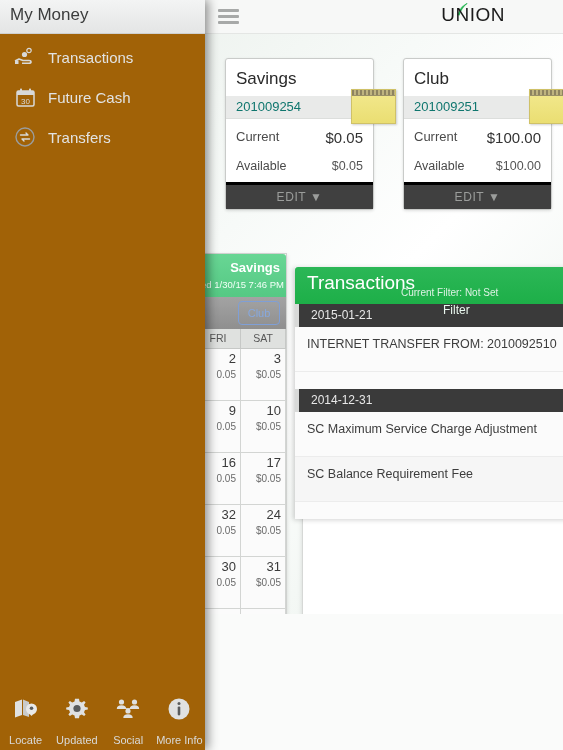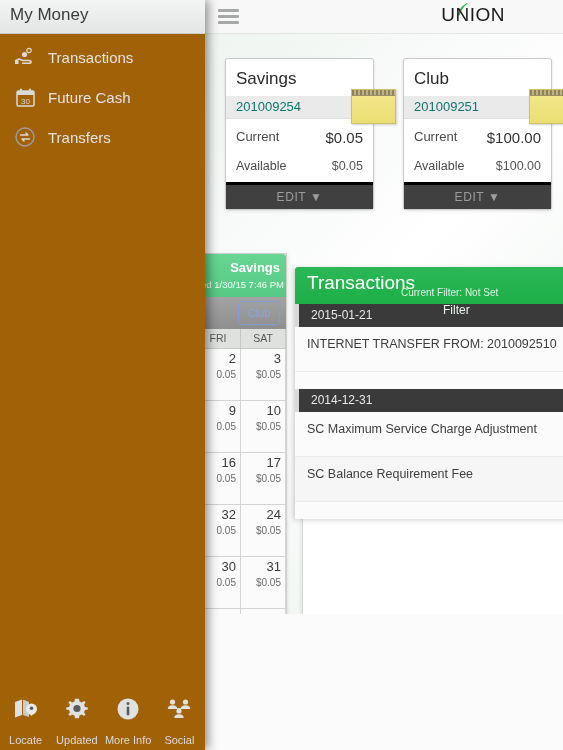--- a/index.html
+++ b/index.html
@@ -657,41 +657,41 @@
           <svg width="24" height="24" viewBox="0 0 24 24">
             <path d="M12 1.8 L14 1.8 L14.5 4.6 L16.8 5.6 L19.1 4 L20.6 5.4 L19 7.8 L20 10 L22.8 10.5 L22.8 12.5 L20 13 L19 15.3 L20.6 17.6 L19.1 19 L16.8 17.4 L14.5 18.4 L14 21.2 L12 21.2 L10 21.2 L9.5 18.4 L7.2 17.4 L4.9 19 L3.4 17.6 L5 15.3 L4 13 L1.2 12.5 L1.2 10.5 L4 10 L5 7.8 L3.4 5.4 L4.9 4 L7.2 5.6 L9.5 4.6 L10 1.8 Z" fill="#e0e1e1"></path>
             <circle cx="12" cy="11.5" r="3.6" fill="#595b5c"></circle>
           </svg>
         </div>
         <div class="tabbar-label">Updated</div>
       </div>
 
       <div class="tabbar-item">
         <div class="tabbar-icon">
-          <svg width="24" height="24" viewBox="0 0 24 24">
-            <circle cx="12" cy="12" r="10.5" fill="#e0e1e1"></circle>
-            <circle cx="12" cy="6.4" r="1.5" fill="#595b5c"></circle>
-            <rect x="10.7" y="9.4" width="2.6" height="9" rx="1.1" fill="#595b5c"></rect>
-          </svg>
-        </div>
-        <div class="tabbar-label">More Info</div>
-      </div>
-
-      <div class="tabbar-item">
-        <div class="tabbar-icon">
           <svg width="26" height="22" viewBox="0 0 26 22">
             <circle cx="6.5" cy="4" r="2.6" fill="#e0e1e1"></circle>
             <path d="M1.8 11 Q1.8 7.3 6.5 7.3 Q11.2 7.3 11.2 11 Z" fill="#e0e1e1"></path>
             <circle cx="19.5" cy="4" r="2.6" fill="#e0e1e1"></circle>
             <path d="M14.8 11 Q14.8 7.3 19.5 7.3 Q24.2 7.3 24.2 11 Z" fill="#e0e1e1"></path>
             <circle cx="13" cy="13" r="2.6" fill="#e0e1e1"></circle>
             <path d="M8.3 20 Q8.3 16.3 13 16.3 Q17.7 16.3 17.7 20 Z" fill="#e0e1e1"></path>
             <path d="M11 10.8 L15 10.8" stroke="#e0e1e1" stroke-width="1.2"></path>
           </svg>
         </div>
         <div class="tabbar-label">Social</div>
       </div>
 
+      <div class="tabbar-item">
+        <div class="tabbar-icon">
+          <svg width="24" height="24" viewBox="0 0 24 24">
+            <circle cx="12" cy="12" r="10.5" fill="#e0e1e1"></circle>
+            <circle cx="12" cy="6.4" r="1.5" fill="#595b5c"></circle>
+            <rect x="10.7" y="9.4" width="2.6" height="9" rx="1.1" fill="#595b5c"></rect>
+          </svg>
+        </div>
+        <div class="tabbar-label">More Info</div>
+      </div>
+
     </div>
 
   </div>
 
 </div>
 
 </body></html>

